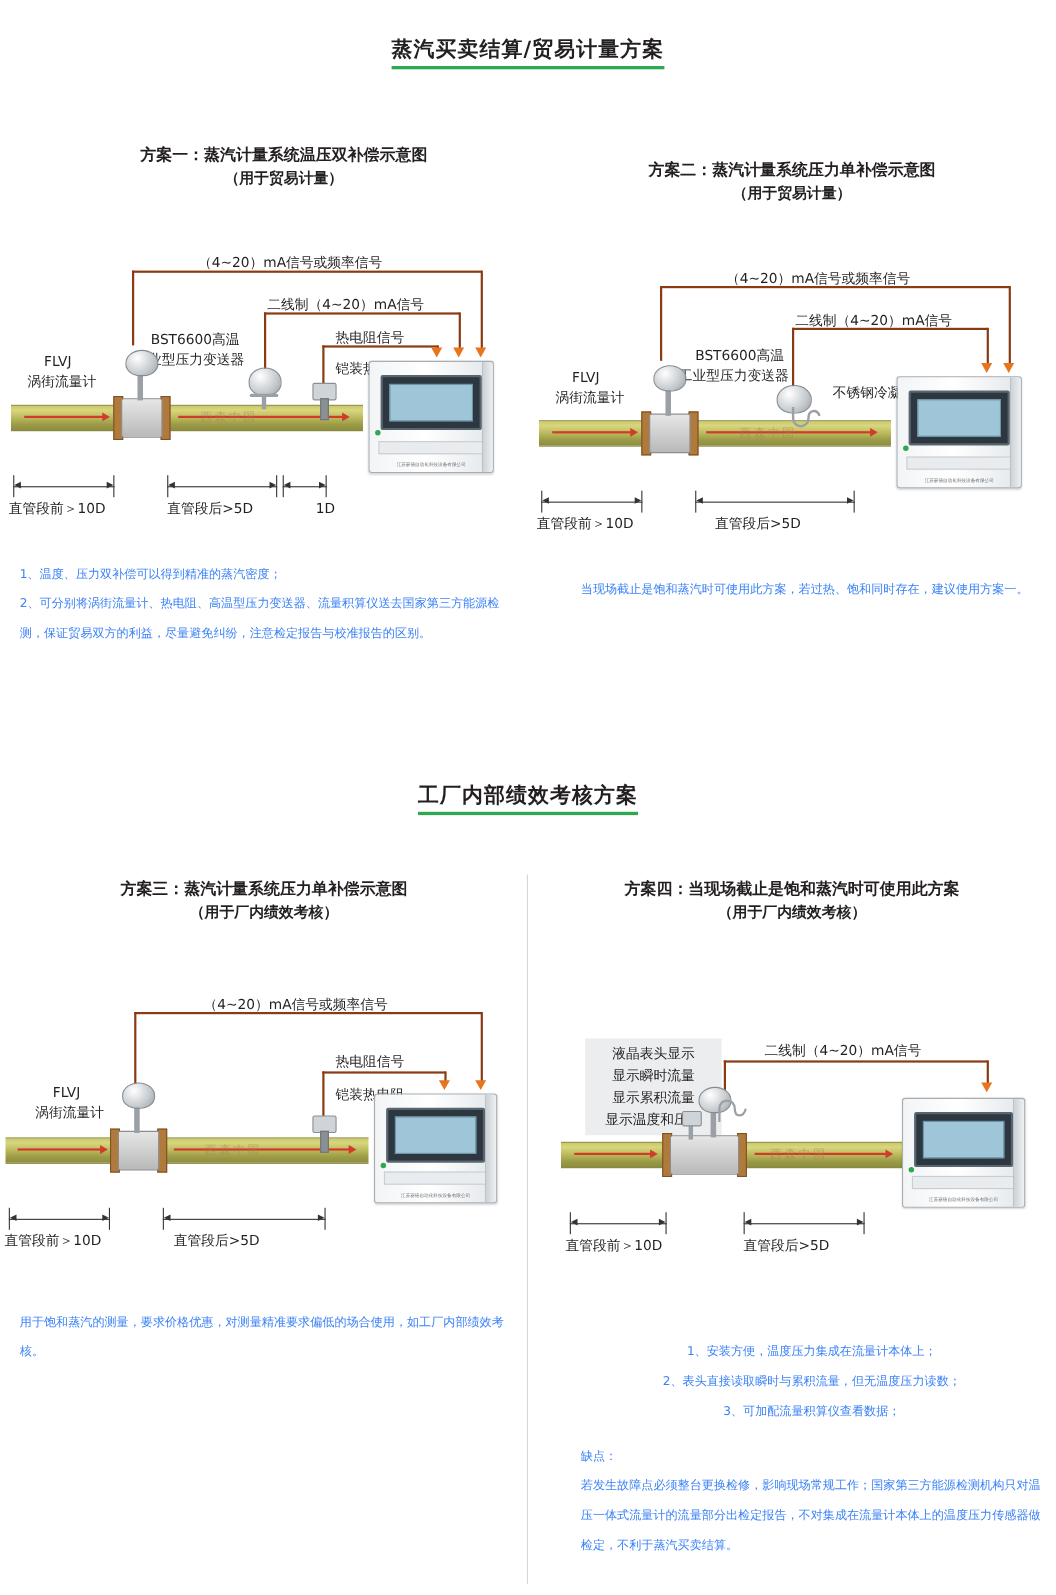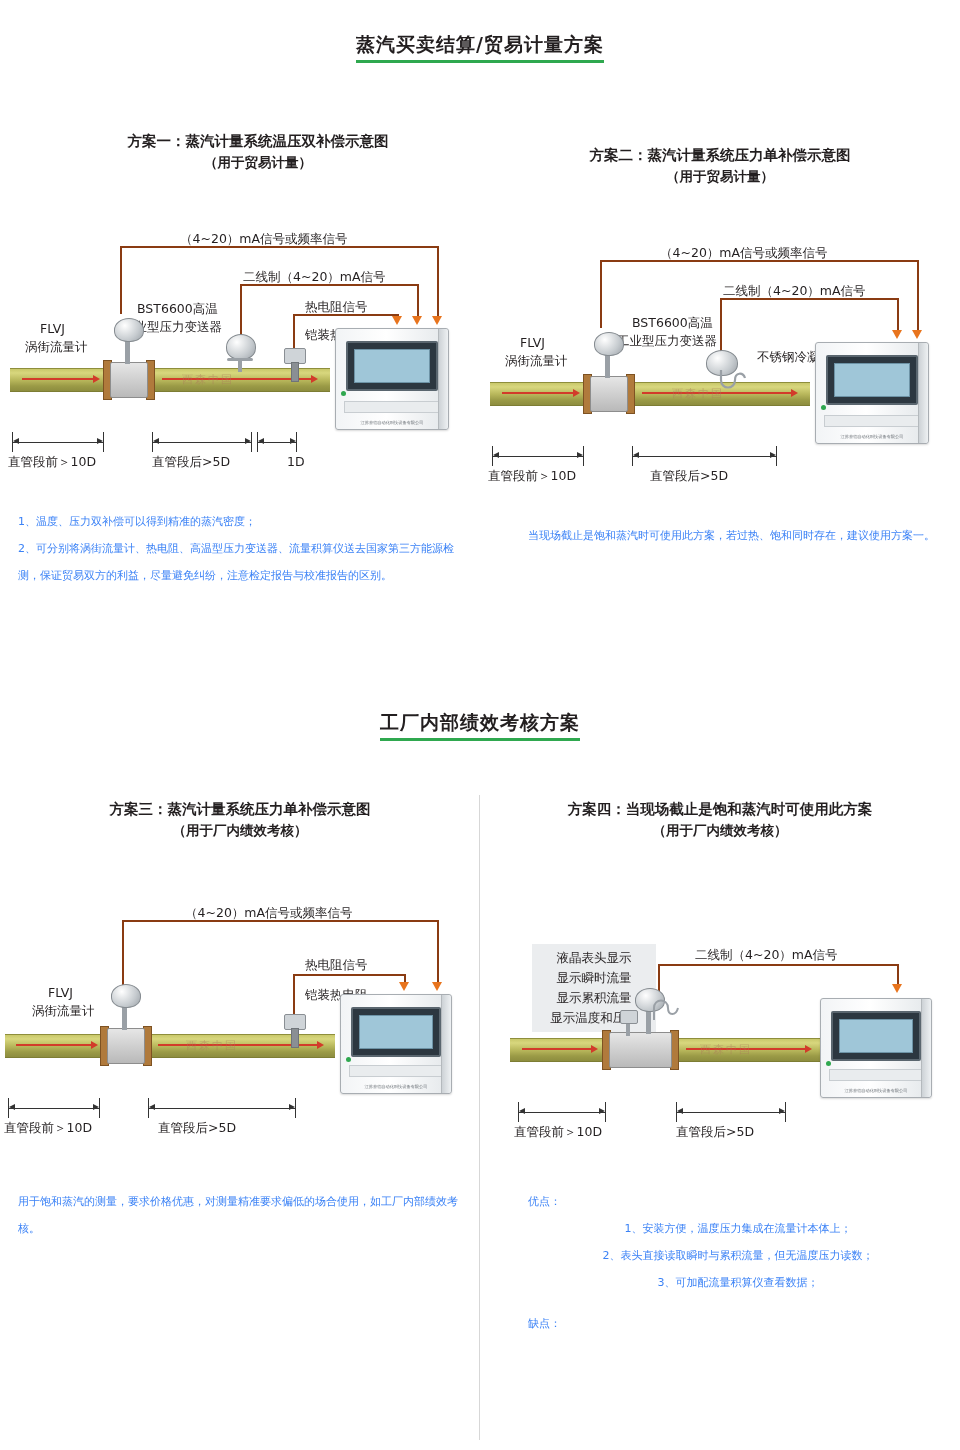--- a/index.html
+++ b/index.html
@@ -432,20 +432,20 @@
       <div class="dim" style="left:34px;top:268px;">直管段前＞10D</div>
 
       <div class="dimline" style="left:196px;top:256px;width:110px;"></div>
       <div class="dimtick" style="left:196px;top:246px;height:20px;"></div>
       <div class="dimtick" style="left:305px;top:246px;height:20px;"></div>
       <div class="dimarrowL" style="left:197px;top:252px;"></div>
       <div class="dimarrowR" style="left:299px;top:252px;"></div>
       <div class="dim" style="left:196px;top:268px;">直管段后&gt;5D</div>
     </div>
 
-    <div class="body-text" style="left:48px;top:390px;width:420px;">优点：</div>
     <div class="body-text" style="left:48px;top:417px;width:420px;white-space:pre-wrap;text-align:center;">1、安装方便，温度压力集成在流量计本体上；
 2、表头直接读取瞬时与累积流量，但无温度压力读数；
 3、可加配流量积算仪查看数据；</div>
     <div class="body-text" style="left:48px;top:512px;width:420px;">缺点：</div>
+    <div class="body-text" style="left:48px;top:539px;width:420px;white-space:pre-wrap;">若发生故障点必须整台更换检修，影响现场常规工作；国家第三方能源检测机构只对温压一体式流量计的流量部分出检定报告，不对集成在流量计本体上的温度压力传感器做检定，不利于蒸汽买卖结算。</div>
   </div>
 
 </div>
 
 </body></html>

